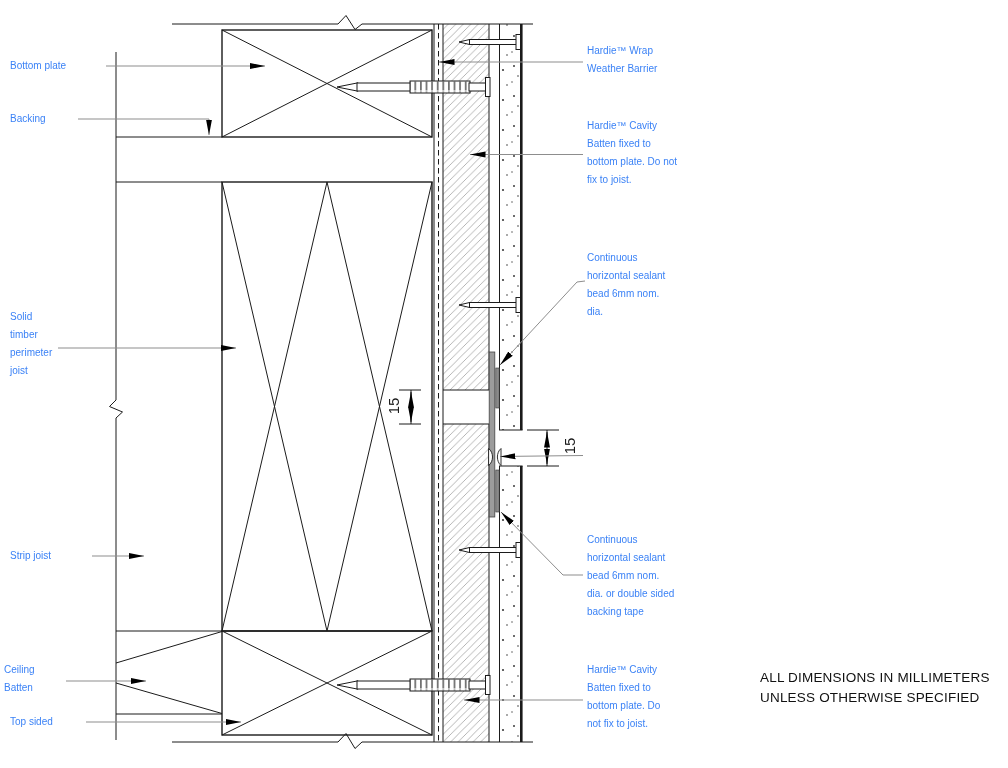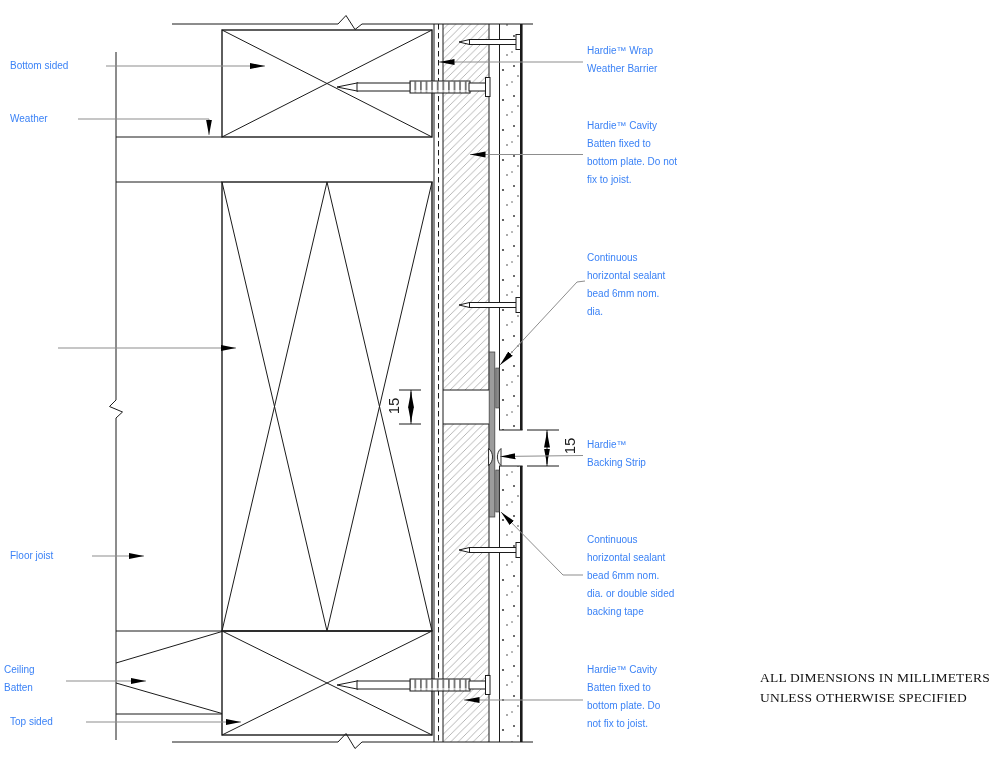--- a/index.html
+++ b/index.html
@@ -11,21 +11,21 @@
     position:relative;width:1008px;height:768px;background:var(--paper);
     font-family:"Liberation Sans",sans-serif;color:var(--line);overflow:hidden;
   }
   .canvas svg{position:absolute;left:0;top:0;}
   .callout{
     position:absolute;white-space:pre-line;font-size:10px;line-height:18px;
     color:#3b82f6;z-index:2;
   }
   .note{
     position:absolute;white-space:pre-line;font-size:13.5px;line-height:20px;
-    color:#111;z-index:2;letter-spacing:0.2px;font-family:Liberation Serif, serif;
+    color:#111;z-index:2;letter-spacing:0.2px;
   }
   
   .k{stroke:var(--line);stroke-width:1;fill:none;}
   .k14{stroke:var(--line);stroke-width:1.4;fill:none;}
   .k26{stroke:var(--line);stroke-width:2.6;fill:none;}
   .dash{stroke:var(--line);stroke-width:1;fill:none;stroke-dasharray:5.5 3.5;}
   .gray{stroke:var(--leader);stroke-width:1;fill:none;}
   .wht{fill:#fff;stroke:var(--line);stroke-width:1;}
   .hatchln{stroke:var(--hatch);stroke-width:0.9;fill:none;}
   .ribln{stroke:var(--line);stroke-width:1.1;}
@@ -211,39 +211,41 @@
       <path class="gray" d="M86,722 L241,722" marker-end="url(#arw)"></path>
       <path class="gray" d="M583,62 L439,62" marker-end="url(#arw)"></path>
       <path class="gray" d="M583,154.5 L470,154.5" marker-end="url(#arw)"></path>
       <path class="gray" d="M585,281 L577,282 L500,365" marker-end="url(#arw)"></path>
       <path class="gray" d="M583,455.5 L500,456.5" marker-end="url(#arw)"></path>
       <path class="gray" d="M583,575 L563,575 L501,512" marker-end="url(#arw)"></path>
       <path class="gray" d="M583,700 L464,700" marker-end="url(#arw)"></path>
     </g>
   </svg>
 
-  <div class="callout" style="left:10px;top:57px">Bottom sided</div>
-  <div class="callout" style="left:10px;top:110px">Weather</div>
-  <div class="callout" style="left:10px;top:547px">Floor joist</div>
+  <div class="callout" style="left:10px;top:57px">Bottom plate</div>
+  <div class="callout" style="left:10px;top:110px">Backing</div>
+  <div class="callout" style="left:10px;top:308px">Solid
+timber
+perimeter
+joist</div>
+  <div class="callout" style="left:10px;top:547px">Strip joist</div>
   <div class="callout" style="left:4px;top:661px">Ceiling
 Batten</div>
   <div class="callout" style="left:10px;top:713px">Top sided</div>
 
   <div class="callout" style="left:587px;top:42px;width:170px">Hardie™ Wrap
 Weather Barrier</div>
   <div class="callout" style="left:587px;top:117px;width:170px">Hardie™ Cavity
 Batten fixed to
 bottom plate. Do not
 fix to joist.</div>
   <div class="callout" style="left:587px;top:249px;width:170px">Continuous
 horizontal sealant
 bead 6mm nom.
 dia.</div>
-  <div class="callout" style="left:587px;top:436px;width:170px">Hardie™
-Backing Strip</div>
   <div class="callout" style="left:587px;top:531px;width:180px">Continuous
 horizontal sealant
 bead 6mm nom.
 dia. or double sided
 backing tape</div>
   <div class="callout" style="left:587px;top:661px;width:170px">Hardie™ Cavity
 Batten fixed to
 bottom plate. Do
 not fix to joist.</div>
 

